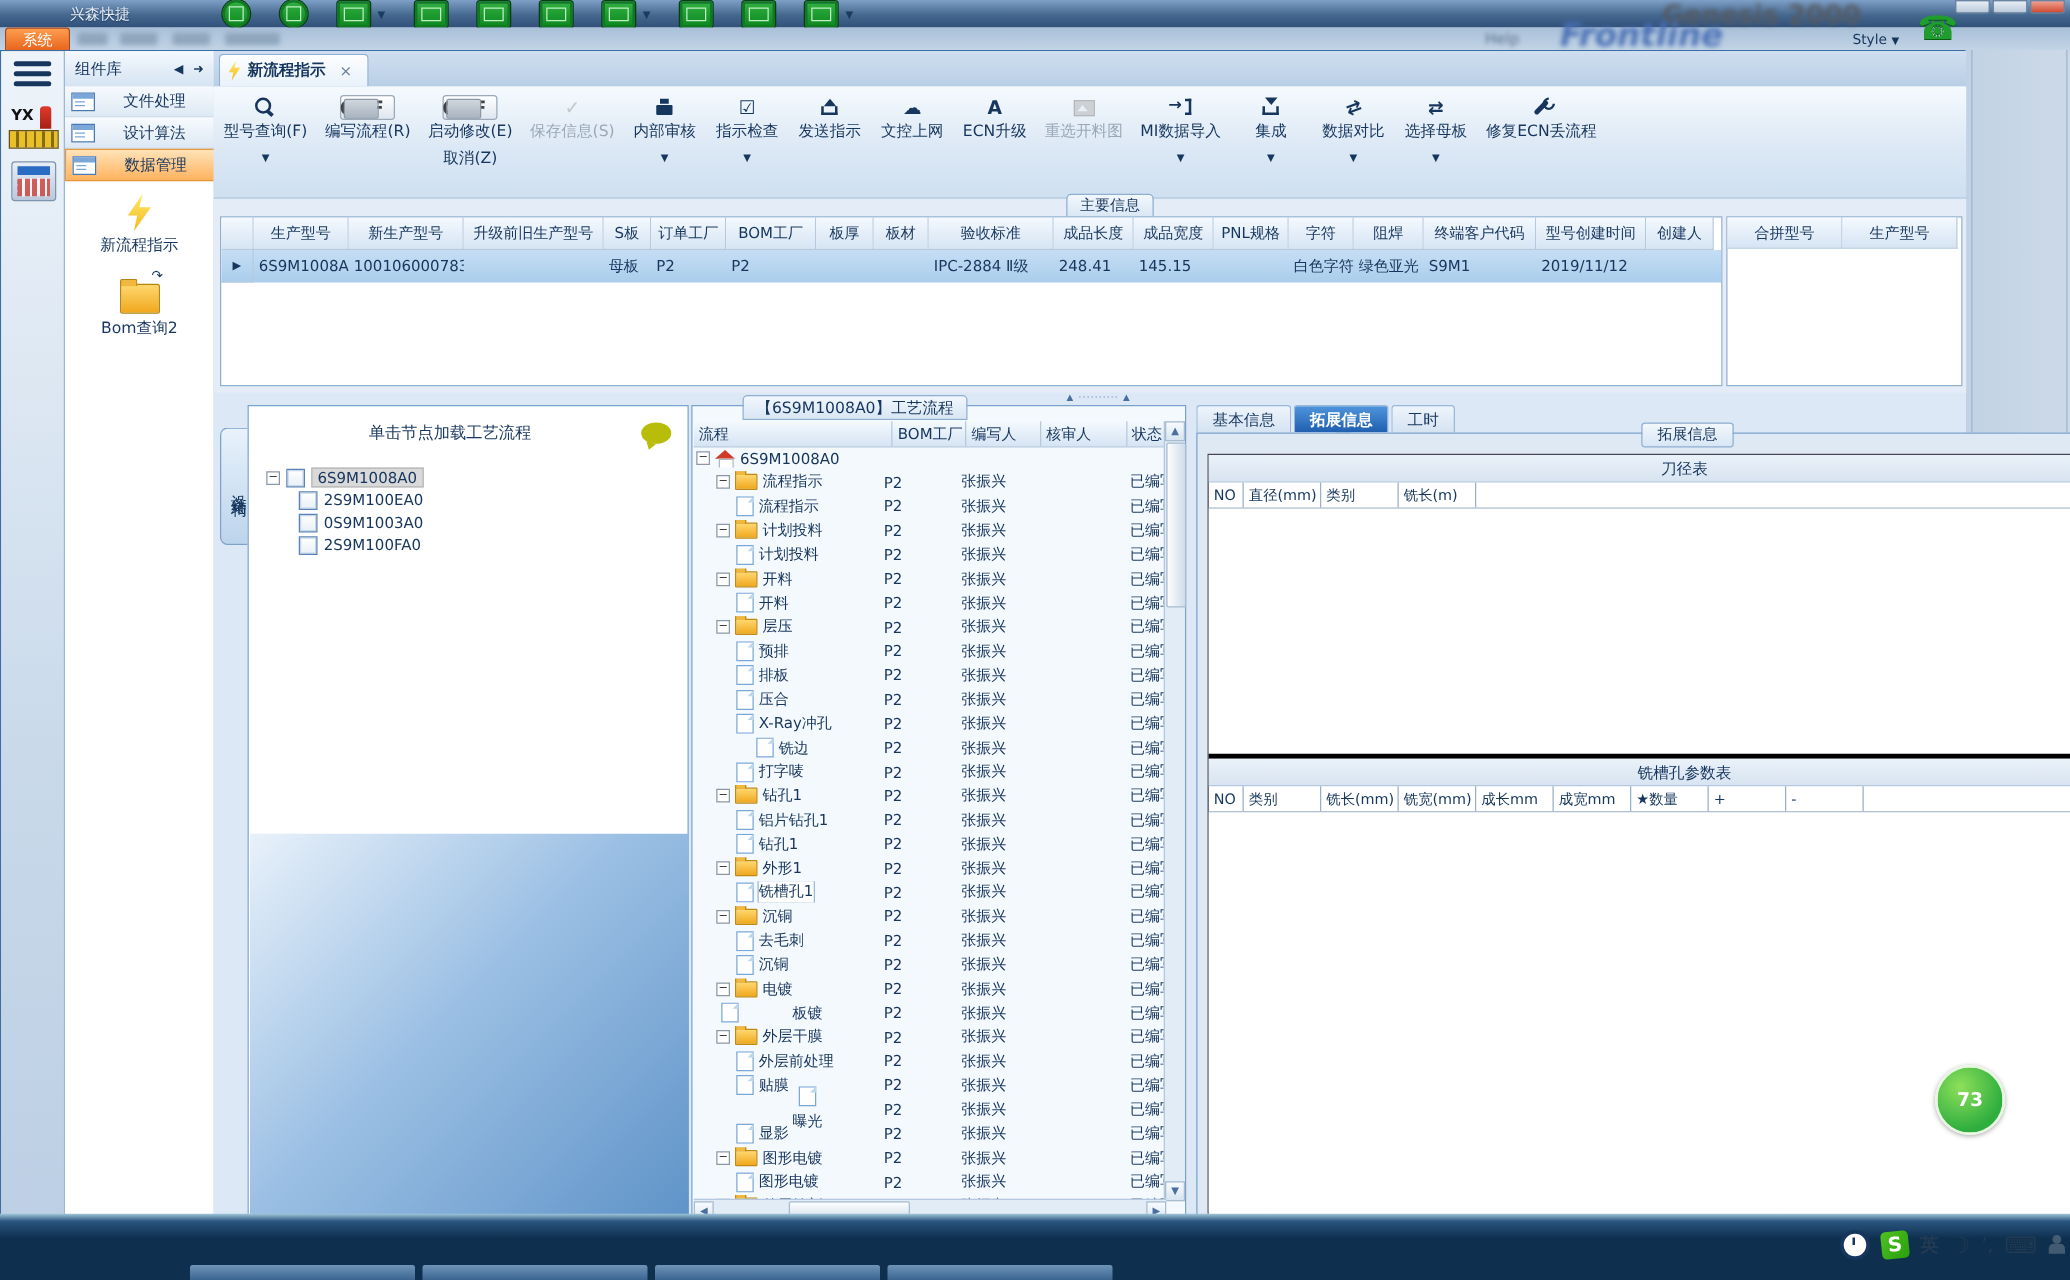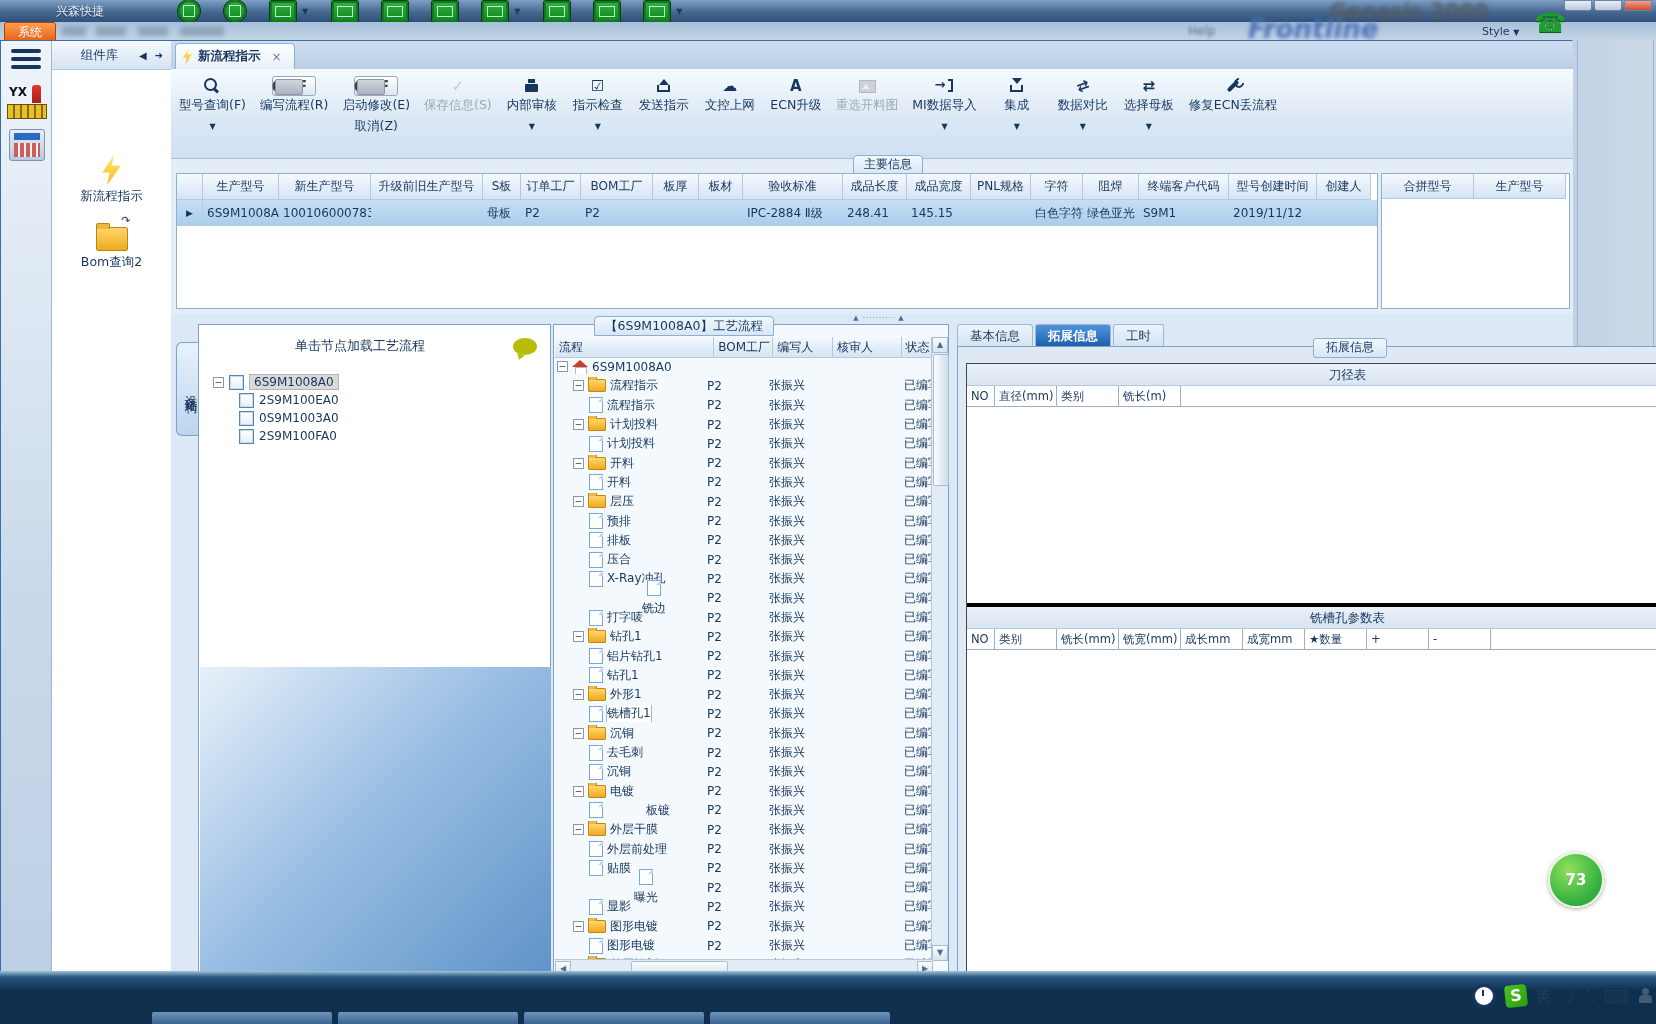--- a/index.html
+++ b/index.html
@@ -34,21 +34,21 @@
   #yxicon{left:6px;top:44px;width:38px;height:34px;}
   #yxtext{position:absolute;left:2px;top:0;font-size:12px;font-weight:bold;color:#111;}
   #yxtower{position:absolute;right:4px;top:0px;width:9px;height:18px;background:linear-gradient(180deg,#e03a2a,#a82015);border-radius:3px 3px 0 0;}
   #yxbase{position:absolute;left:0px;bottom:0px;width:38px;height:13px;background:repeating-linear-gradient(90deg,#e8c02a 0 5px,#8a6a10 5px 7px);border:1px solid #6a500c;}
   #calcicon{left:8px;top:88px;width:34px;height:30px;background:linear-gradient(180deg,#e8eef6,#b9c9dc);border:1px solid #7d94ad;border-radius:3px;}
   #calcscreen{position:absolute;left:4px;top:3px;right:4px;height:7px;background:#2a6cc4;}
   #calckeys{position:absolute;left:4px;top:13px;right:4px;bottom:3px;background:repeating-linear-gradient(90deg,#d04038 0 4px,#fff 4px 6px),repeating-linear-gradient(0deg,#3a6ea5 0 3px,#fff 3px 5px);opacity:.8;}
   
   #sidebar{left:51px;top:0;width:119px;height:938px;background:#fff;border-right:1px solid #9fb8d2;}
   #sbheader{left:0;top:0;width:119px;height:28px;background:linear-gradient(180deg,#f4f9fe,#d5e3f2);border-bottom:1px solid #b5c9de;display:flex;align-items:center;font-size:12.5px;color:#17365d;}
-  #sbheader .ttl{margin-left:8px;flex:1;text-align:center;}
+  #sbheader .ttl{margin-left:8px;flex:1;}
   #sbheader .arr{font-size:10px;color:#17365d;margin-right:8px;}
   .sbitem{left:0;width:119px;height:24px;display:flex;align-items:center;background:linear-gradient(180deg,#f7fafd,#dde9f4);border-bottom:1px solid #c2d4e6;font-size:12.5px;color:#17365d;}
   .sbitem.active{background:linear-gradient(180deg,#ffe3b8,#ffb familiar);background:linear-gradient(180deg,#ffe3b8,#ffb25e);border:1px solid #e8973a;}
   .winicon{width:17px;height:13px;border:1px solid #4a7ab5;background:#fff;margin:0 6px 0 5px;position:relative;}
   .winicon:before{content:"";position:absolute;left:0;top:0;right:0;height:4px;background:#7aa7d8;}
   .winicon:after{content:"";position:absolute;left:2px;top:6px;width:8px;height:1px;background:#7aa7d8;box-shadow:0 3px 0 #7aa7d8;}
   .sblabel{flex:1;text-align:center;margin-right:6px;}
   .bolt{width:22px;height:30px;background:linear-gradient(180deg,#ffe96a,#f5b81e);clip-path:polygon(62% 0,8% 58%,42% 58%,30% 100%,92% 36%,50% 36%);filter:drop-shadow(0 0 1px #c88a00);}
   .bigfolder{width:30px;height:22px;background:linear-gradient(180deg,#ffd76e,#f0a81e);border:1px solid #b8860b;border-radius:2px;position:relative;}
   .bigfolder:before{content:"";position:absolute;left:-1px;top:-5px;width:12px;height:5px;background:#f0b83e;border:1px solid #b8860b;border-bottom:none;border-radius:2px 2px 0 0;}
@@ -243,20 +243,34 @@
         <div id="calckeys"></div>
       </div>
     </div>
 
     <div id="sidebar" class="abs">
       <div id="sbheader" class="abs">
         <span class="ttl">组件库</span>
         <span class="arr">◀</span>
         <span class="arr">➜</span>
       </div>
+      <div id="sbitems" class="abs" style="top:28px;left:0;width:119px;">
+          <div class="sbitem">
+            <span class="winicon"></span>
+            <span class="sblabel">文件处理</span>
+          </div>
+          <div class="sbitem">
+            <span class="winicon"></span>
+            <span class="sblabel">设计算法</span>
+          </div>
+          <div class="sbitem active">
+            <span class="winicon"></span>
+            <span class="sblabel">数据管理</span>
+          </div>
+        </div>
       <div id="sbtools" class="abs" style="top:106px;left:0;width:119px;">
           <div class="sbtool" style="margin-top: 8px;">
             <div class="icwrap">
               <span class="bolt"></span>
             </div>
             <div>新流程指示</div>
           </div>
           <div class="sbtool" style="margin-top: 22px;">
             <div class="icwrap">
               <span class="bigfolder"></span>
@@ -600,21 +614,21 @@
               <div class="name pcell" style="width: 148px; border: none; padding-left: 34px;">
                 <span class="doc"></span>
                 <span class="name-inner">X-Ray冲孔</span>
               </div>
               <div class="pcell" style="width: 62px; border: none; height: 100%;">P2</div>
               <div class="pcell" style="width: 63px; border: none; height: 100%;">张振兴</div>
               <div class="pcell" style="width: 72px; border: none; height: 100%;"></div>
               <div class="pcell" style="width: 33px; border: none; height: 100%;">已编写</div>
             </div>
             <div class="prow">
-              <div class="name pcell" style="width: 148px; border: none; padding-left: 50px; flex-direction: column;">
+              <div class="name pcell" style="width: 148px; border: none; padding-left: 50px;">
                 <span class="doc"></span>
                 <span class="name-inner">铣边</span>
               </div>
               <div class="pcell" style="width: 62px; border: none; height: 100%;">P2</div>
               <div class="pcell" style="width: 63px; border: none; height: 100%;">张振兴</div>
               <div class="pcell" style="width: 72px; border: none; height: 100%;"></div>
               <div class="pcell" style="width: 33px; border: none; height: 100%;">已编写</div>
             </div>
             <div class="prow">
               <div class="name pcell" style="width: 148px; border: none; padding-left: 34px;">
@@ -714,21 +728,21 @@
                 <span class="expbox">−</span>
                 <span class="folder"></span>
                 <span class="name-inner">电镀</span>
               </div>
               <div class="pcell" style="width: 62px; border: none; height: 100%;">P2</div>
               <div class="pcell" style="width: 63px; border: none; height: 100%;">张振兴</div>
               <div class="pcell" style="width: 72px; border: none; height: 100%;"></div>
               <div class="pcell" style="width: 33px; border: none; height: 100%;">已编写</div>
             </div>
             <div class="prow">
-              <div class="name pcell" style="width: 148px; border: none; padding-left: 34px; gap: 43px;">
+              <div class="name pcell" style="width: 148px; border: none; padding-left: 22px; gap: 43px;">
                 <span class="doc"></span>
                 <span class="name-inner">板镀</span>
               </div>
               <div class="pcell" style="width: 62px; border: none; height: 100%;">P2</div>
               <div class="pcell" style="width: 63px; border: none; height: 100%;">张振兴</div>
               <div class="pcell" style="width: 72px; border: none; height: 100%;"></div>
               <div class="pcell" style="width: 33px; border: none; height: 100%;">已编写</div>
             </div>
             <div class="prow">
               <div class="name pcell" style="width: 148px; border: none; padding-left: 18px;">

